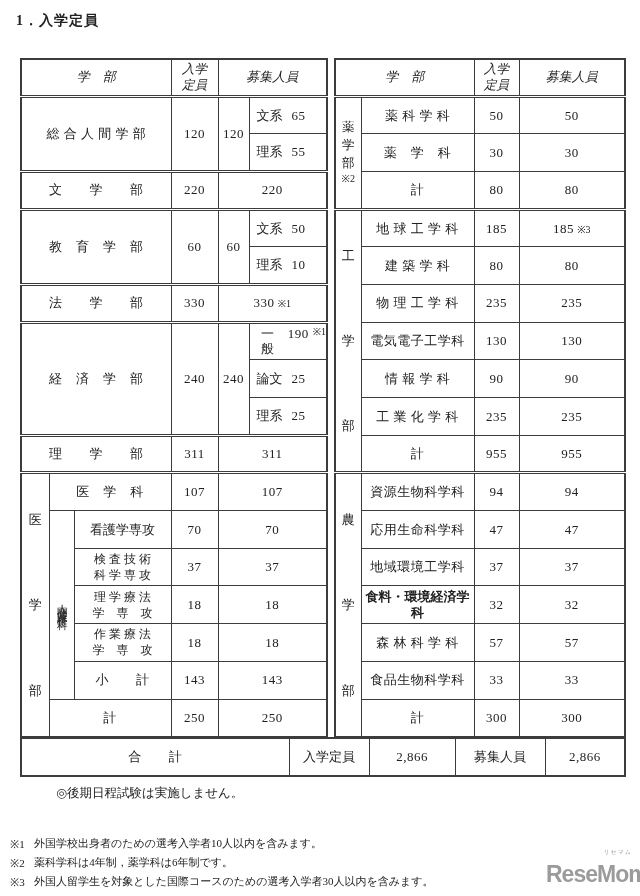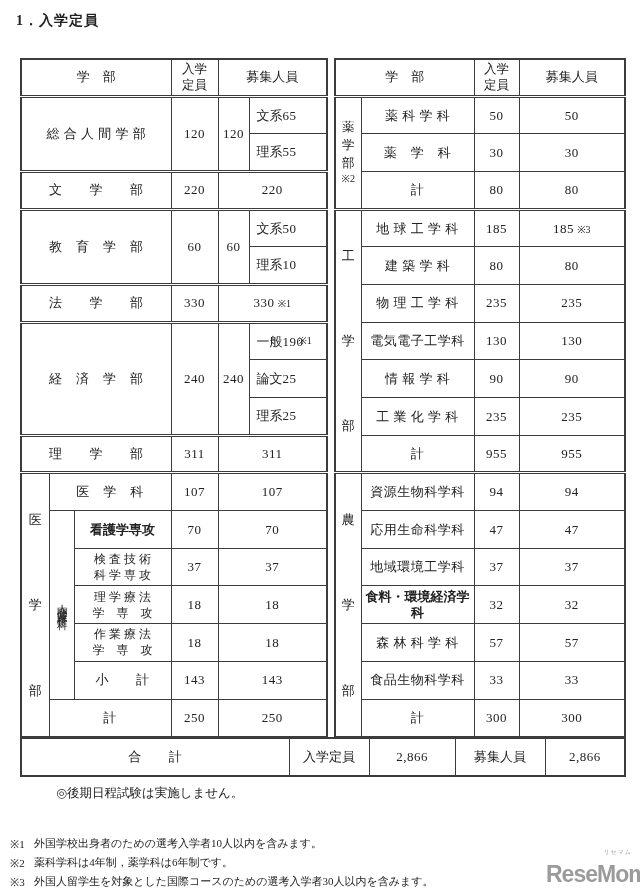--- a/index.html
+++ b/index.html
@@ -7,32 +7,32 @@
         font-family:"Liberation Serif","DejaVu Serif",serif;color:#222;overflow:hidden;}
   .title{position:absolute;left:8px;top:12px;font-size:14px;font-weight:bold;letter-spacing:1px;margin-left:8px;}
   table.grid{position:absolute;border-collapse:collapse;table-layout:fixed;
              border:2px solid #3c3c3c;}
   table.grid td{border:1px solid #3c3c3c;text-align:center;vertical-align:middle;
                 padding:0;font-size:13px;overflow:hidden;line-height:1.2;}
   table.left-tbl{left:20px;top:58px;width:306px;height:679px;}
   table.right-tbl{left:334px;top:58px;width:290px;height:679px;}
   table.total-tbl{left:20px;top:737px;width:604px;height:38px;padding-left:24px;}
   table.grid tr{height:37.7px;}
-  table.grid tr.hrow{height:37px;}
+  table.grid tr.hrow{height:37px;font-style:italic;}
   tr.sep > td{border-top:3px double #3c3c3c;}
   td.vd{border-left:3px double #3c3c3c;}
   .hdr2 span{display:block;font-size:12.5px;line-height:1.3;}
   td.name{letter-spacing:0.5px;}
   td.num, span.num{font-size:13px;letter-spacing:0.5px;}
-  .sub{display:flex;align-items:center;justify-content:flex-start;
-       padding-left:7px;font-size:13px;}
+  .sub{display:flex;justify-content:flex-start;
+       padding-left:7px;gap:9px;font-size:13px;}
   .note{font-size:10px;letter-spacing:0;}
   .sub .note{margin-left:-5px;}
   td.two span{display:block;font-size:12px;line-height:1.35;}
-  td.sm{font-size:12px;font-weight:bold;}
+  td.sm{font-size:12px;}
   td.small{font-size:11px;font-weight:bold;}
   .vgroup{display:flex;flex-direction:column;justify-content:space-around;
           align-items:center;height:256px;font-size:13px;}
   .pgroup{display:flex;flex-direction:column;justify-content:center;
           align-items:center;font-size:12.5px;line-height:1.45;}
   .pgroup .note{font-size:10px;}
   .vtext{writing-mode:vertical-rl;text-orientation:upright;font-size:10.5px;
          letter-spacing:2.5px;margin:0 auto;}
   .note-late{position:absolute;left:8px;top:785px;font-size:12.5px;margin-left:48px;}
   .footnotes{position:absolute;left:10px;top:836px;font-size:11px;}

